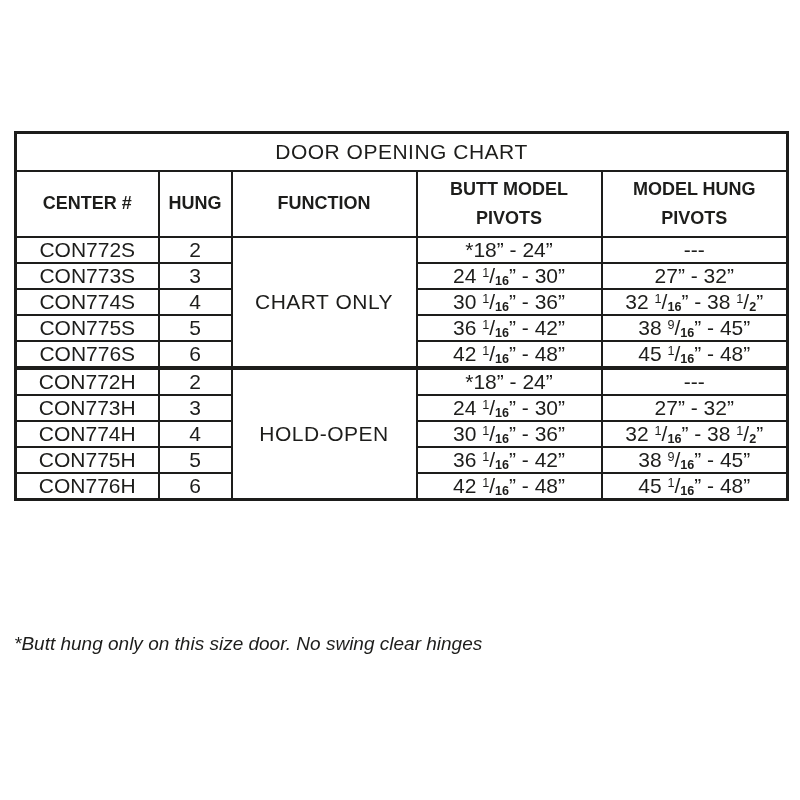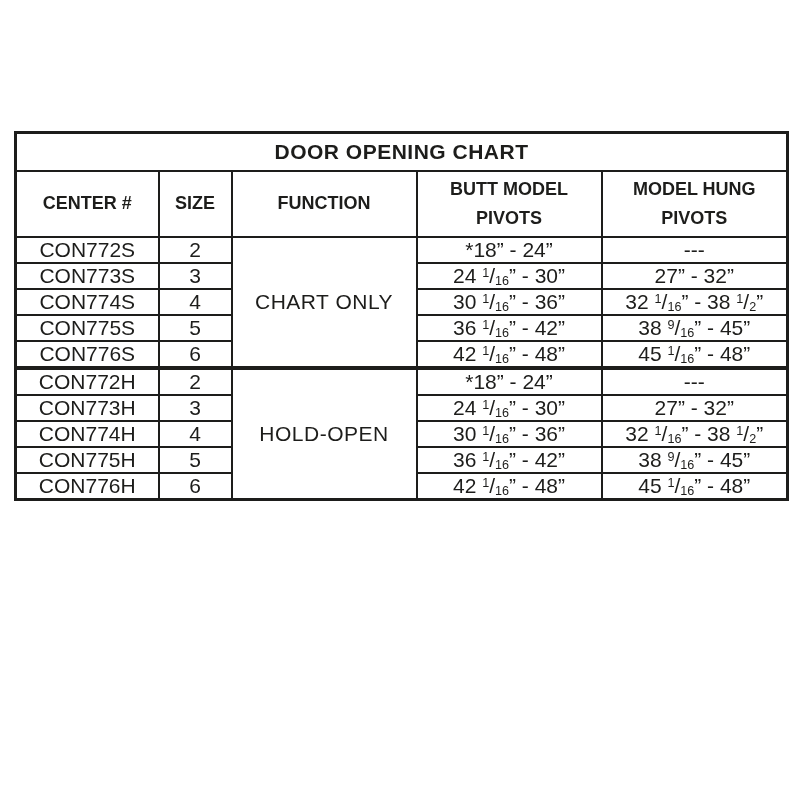--- a/index.html
+++ b/index.html
@@ -27,21 +27,21 @@
     border: 2px solid #1d1d1b;
     text-align: center;
     vertical-align: middle;
     padding: 0 2px;
     overflow: hidden;
     white-space: nowrap;
   }
   tr.title-row td {
     height: 38px;
     font-size: 21px;
-    font-weight: bold;
+    font-weight: normal;
     letter-spacing: 0.5px;
   }
   tr.header-row th {
     height: 66px;
     font-size: 18px;
     font-weight: bold;
     line-height: 1.25;
   }
   tr.header-row .hline { display: block; line-height: 29px; }
   tr.data-row td {
@@ -57,20 +57,21 @@
     font-size: 60%;
     vertical-align: 0.5em;
     line-height: 0;
     letter-spacing: 0;
   }
   .fr sub {
     font-size: 60%;
     vertical-align: -0.15em;
     line-height: 0;
     letter-spacing: 0;
+    font-weight: bold;
   }
 
   .footnote {
     position: absolute;
     left: 14px; top: 633px;
     font-size: 19px;
     font-style: italic;
     color: #1d1d1b;
     white-space: nowrap;
   }
@@ -89,21 +90,21 @@
       <col style="width:186px">
     </colgroup>
 
     <tbody>
         <tr class="title-row">
       <td colspan="5">DOOR OPENING CHART</td>
     </tr>
 
     <tr class="header-row">
       <th>CENTER #</th>
-      <th>SIZE</th>
+      <th>HUNG</th>
       <th>FUNCTION</th>
       <th>
         <span class="hline">BUTT MODEL</span>
         <span class="hline">PIVOTS</span>
       </th>
       <th>
         <span class="hline">MODEL HUNG</span>
         <span class="hline">PIVOTS</span>
       </th>
     </tr>
@@ -167,14 +168,15 @@
     </tr>
     <tr class="data-row">
       <td>CON776H</td>
       <td>6</td>
       <td>42 <span class="fr"><sup>1</sup>/<sub>16</sub></span>” - 48”</td>
       <td>45 <span class="fr"><sup>1</sup>/<sub>16</sub></span>” - 48”</td>
     </tr>
   </tbody>
     </table>
 
+  <div class="footnote">*Butt hung only on this size door. No swing clear hinges</div>
 
 </div>
 
 </body></html>

